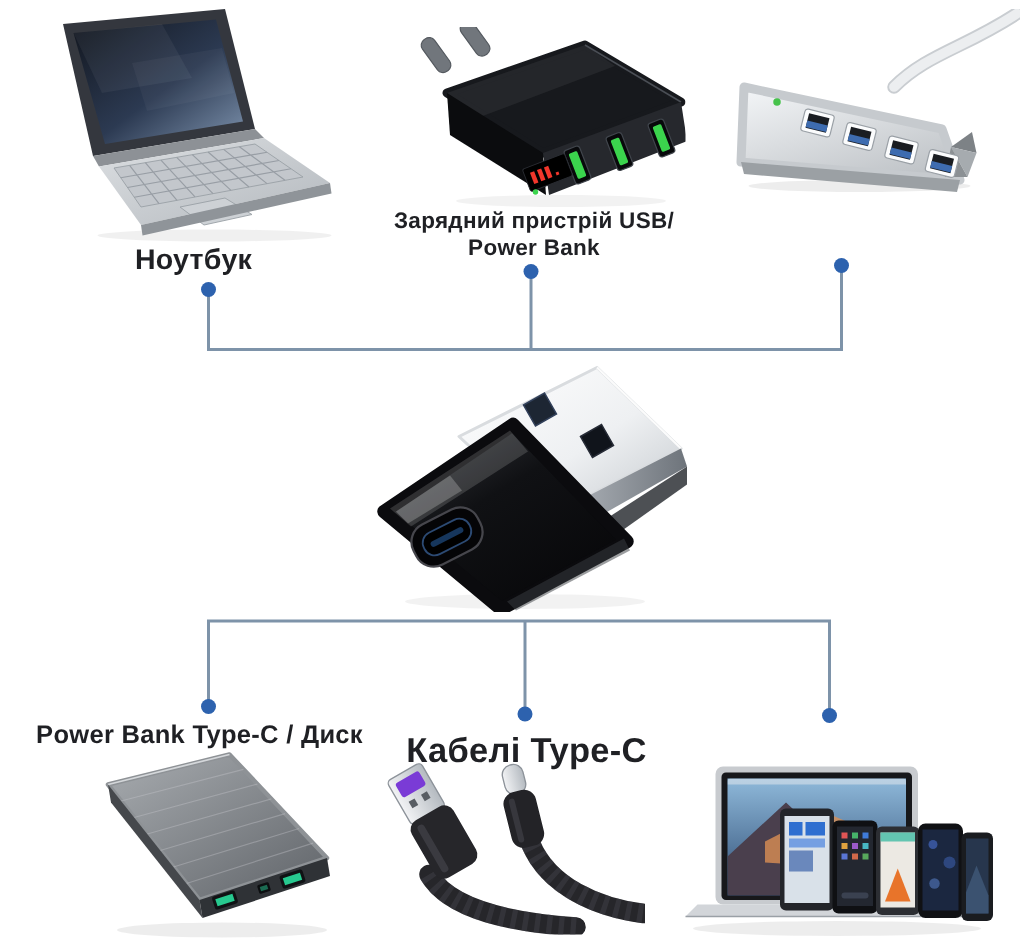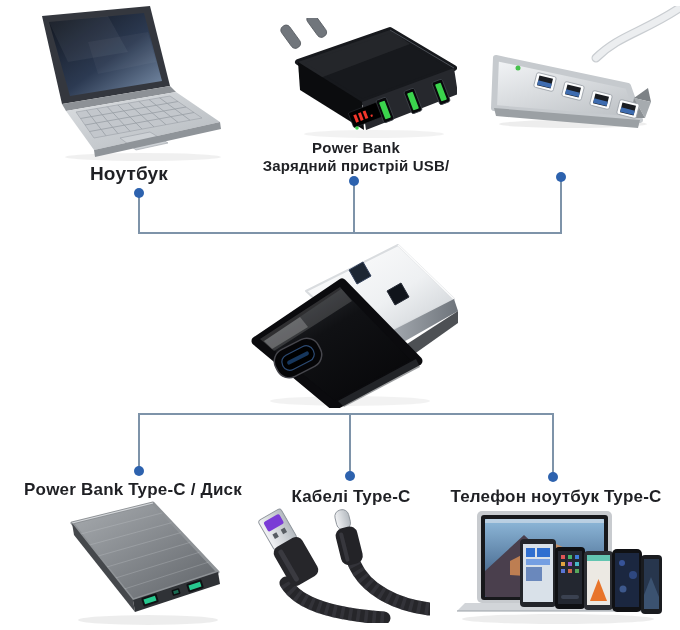--- a/index.html
+++ b/index.html
@@ -10,21 +10,21 @@
   .art{position:absolute;}
   .label{
     position:absolute;transform:translateX(-50%);
     font-weight:700;color:#1f2024;white-space:nowrap;text-align:center;
     letter-spacing:.2px;
   }
   .lbl-laptop   {left:129px;top:163px;font-size:19px;}
   .lbl-charger  {left:356px;top:139px;font-size:15px;line-height:18px;}
   .lbl-hub      {left:560px;top:147px;font-size:17px;}
   .lbl-powerbank{left:133px;top:480px;font-size:17px;}
-  .lbl-cable    {left:351px;top:487px;font-size:17px;}
+  .lbl-cable    {left:351px;top:487px;font-size:23px;}
   .lbl-devices  {left:556px;top:487px;font-size:17px;}
   svg{display:block;}
   .connectors{position:absolute;left:0;top:0;pointer-events:none;}
 </style>
 </head>
 <body>
 
 <div class="stage">
 
   <div class="art" style="left:28px;top:2px;">
@@ -334,20 +334,19 @@
       <circle cx="354" cy="181" r="5" fill="#2d62ae"></circle>
       <circle cx="561" cy="177" r="5" fill="#2d62ae"></circle>
       <circle cx="139" cy="471" r="5" fill="#2d62ae"></circle>
       <circle cx="350" cy="476" r="5" fill="#2d62ae"></circle>
       <circle cx="553" cy="477" r="5" fill="#2d62ae"></circle>
     </g>
   </svg>
 
   <div class="label lbl-laptop">Ноутбук</div>
   <div class="label lbl-charger">
+    <div>Зарядний пристрій USB/</div>
     <div>Power Bank</div>
-    <div>Зарядний пристрій USB/</div>
   </div>
   <div class="label lbl-powerbank">Power Bank Type-C / Диск</div>
   <div class="label lbl-cable">Кабелі Type-C</div>
-  <div class="label lbl-devices">Телефон ноутбук Type-C</div>
 
 </div>
 
 </body></html>

